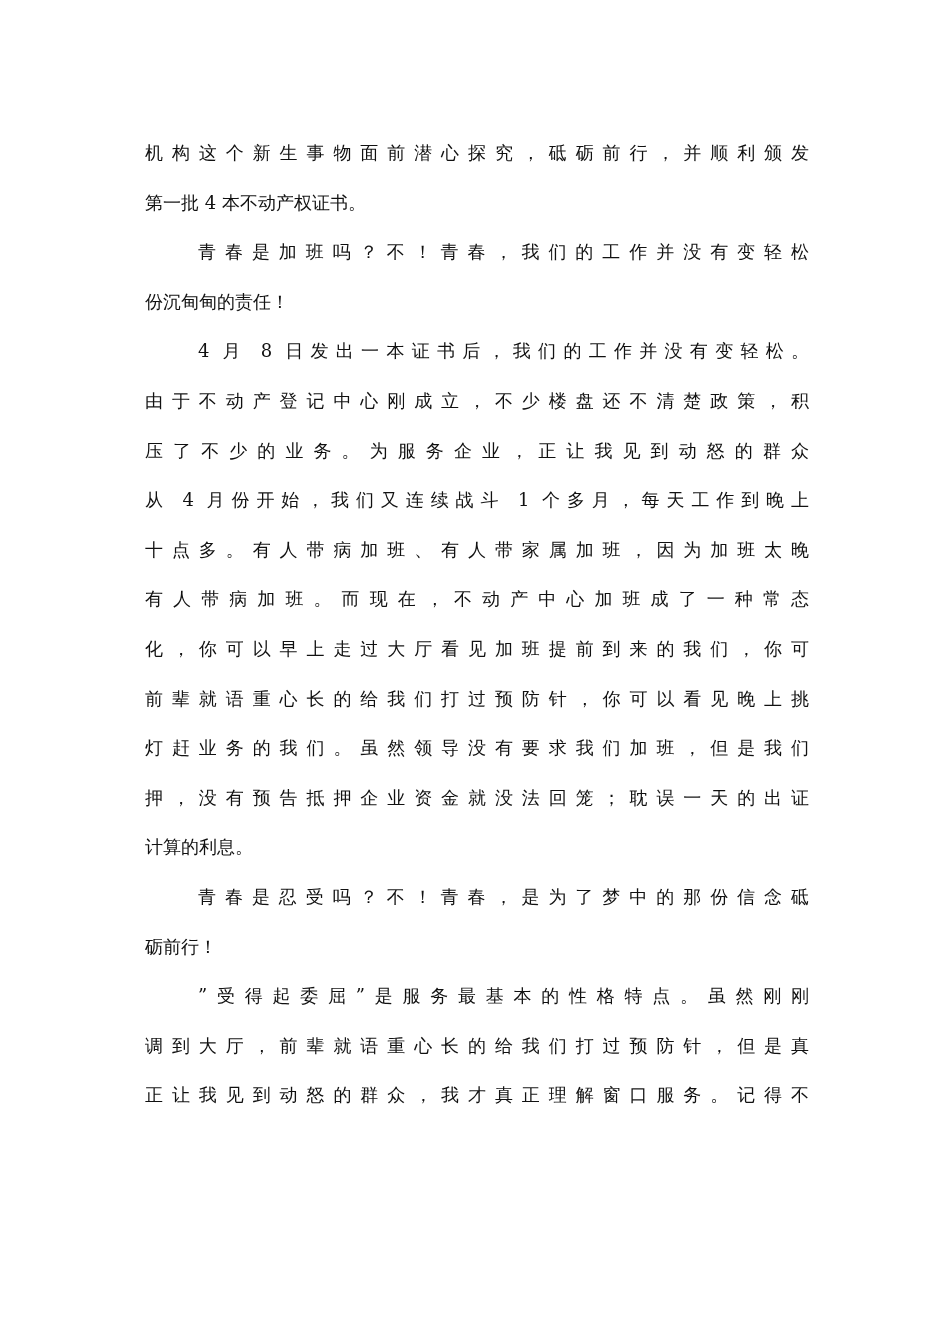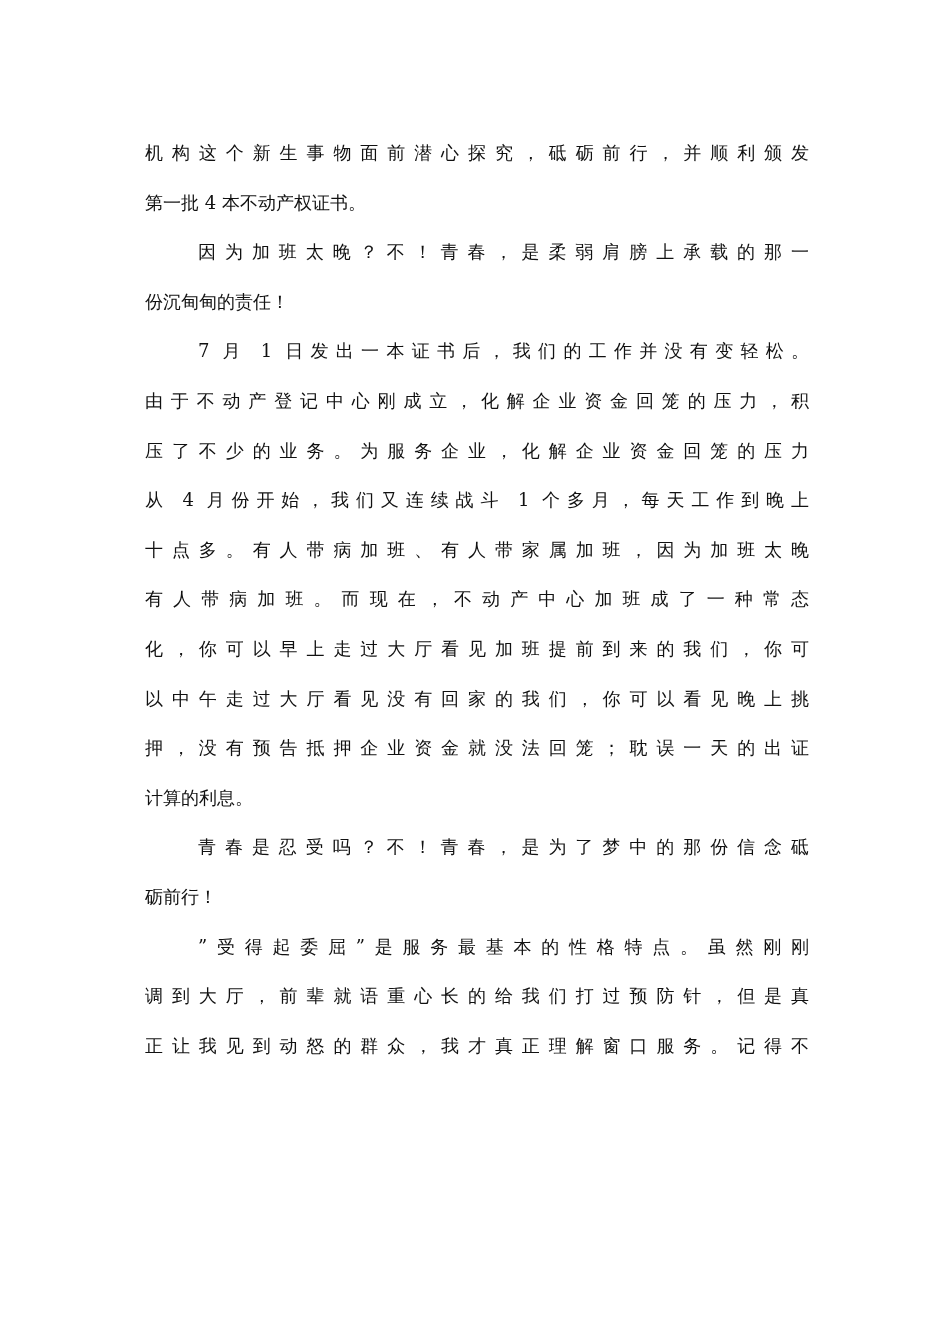--- a/index.html
+++ b/index.html
@@ -45,49 +45,52 @@
 
   <div class="paragraph">
     <div class="line">
         <span class="just">机构这个新生事物面前潜心探究，砥砺前行，并顺利颁发</span>
       </div>
     <div class="line"><span>第一批 4 本不动产权证书。</span></div>
   </div>
 
   <div class="paragraph">
     <div class="line indent">
-        <span class="just">因为加班太晚？不！青春，是柔弱肩膀上承载的那一</span>
+        <span class="just">青春是加班吗？不！青春，我们的工作并没有变轻松</span>
       </div>
     <div class="line"><span>份沉甸甸的责任！</span></div>
   </div>
 
   <div class="paragraph">
     <div class="line indent">
-        <span class="just">7 月 1 日发出一本证书后，我们的工作并没有变轻松。</span>
+        <span class="just">4 月 8 日发出一本证书后，我们的工作并没有变轻松。</span>
       </div>
     <div class="line">
-        <span class="just">由于不动产登记中心刚成立，化解企业资金回笼的压力，积</span>
+        <span class="just">由于不动产登记中心刚成立，不少楼盘还不清楚政策，积</span>
       </div>
     <div class="line">
-        <span class="just">压了不少的业务。为服务企业，化解企业资金回笼的压力</span>
+        <span class="just">压了不少的业务。为服务企业，正让我见到动怒的群众</span>
       </div>
     <div class="line">
         <span class="just">从 4 月份开始，我们又连续战斗 1 个多月，每天工作到晚上</span>
       </div>
     <div class="line">
         <span class="just">十点多。有人带病加班、有人带家属加班，因为加班太晚</span>
       </div>
     <div class="line">
         <span class="just">有人带病加班。而现在，不动产中心加班成了一种常态</span>
       </div>
     <div class="line">
         <span class="just">化，你可以早上走过大厅看见加班提前到来的我们，你可</span>
       </div>
     <div class="line">
-        <span class="just">以中午走过大厅看见没有回家的我们，你可以看见晚上挑</span>
+        <span class="just">前辈就语重心长的给我们打过预防针，你可以看见晚上挑</span>
+      </div>
+    <div class="line">
+        <span class="just">灯赶业务的我们。虽然领导没有要求我们加班，但是我们</span>
       </div>
     <div class="line">
         <span class="just">押，没有预告抵押企业资金就没法回笼；耽误一天的出证</span>
       </div>
     <div class="line"><span>计算的利息。</span></div>
   </div>
 
   <div class="paragraph">
     <div class="line indent">
         <span class="just">青春是忍受吗？不！青春，是为了梦中的那份信念砥</span>

